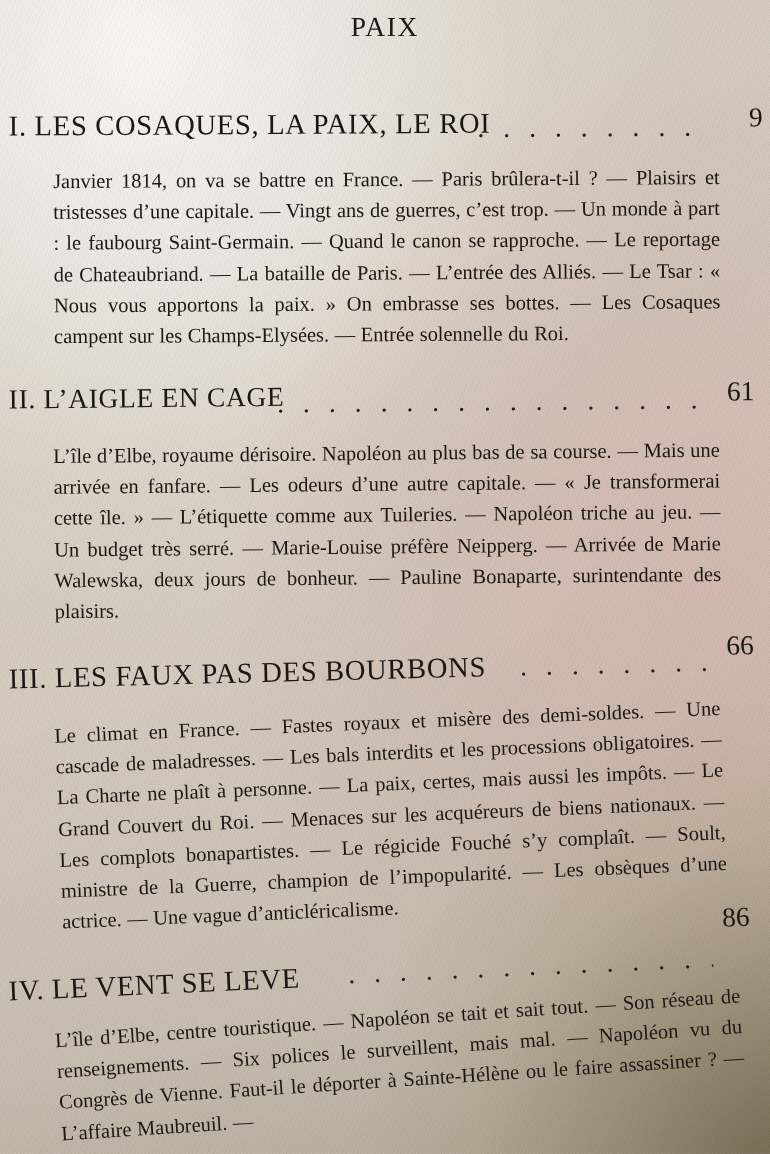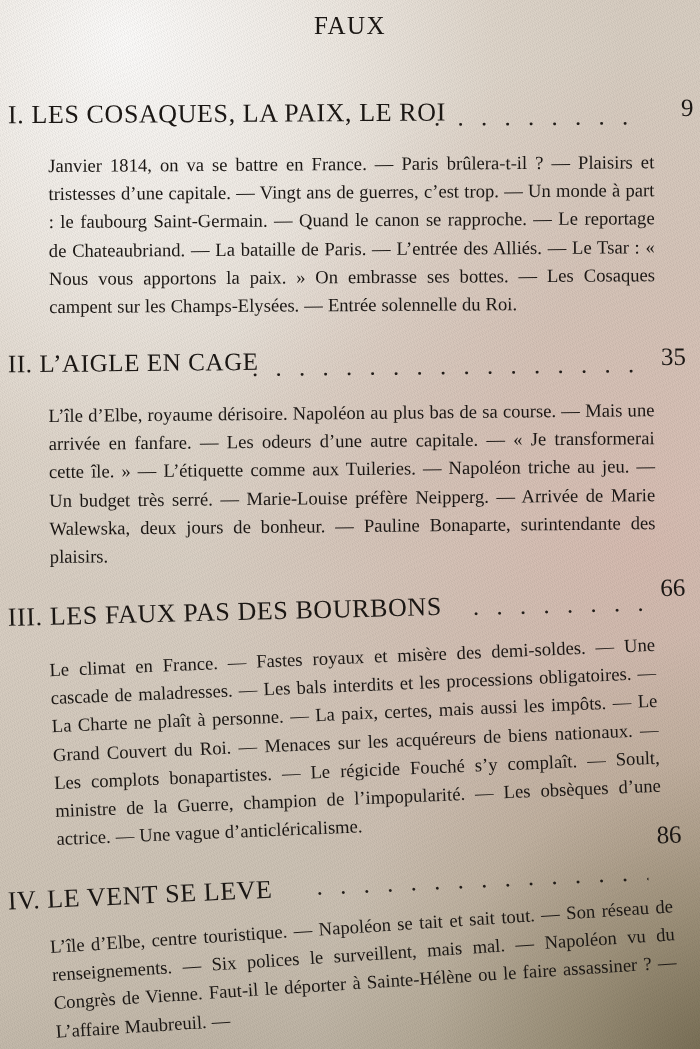--- a/index.html
+++ b/index.html
@@ -159,36 +159,36 @@
 
 <div id="page">
 
   <div id="light-top"></div>
   <div id="light-warm"></div>
   <div id="light-shadow"></div>
   <div id="grain"></div>
 
   <div id="content">
 
-    <div class="doc-title">FAUX</div>
+    <div class="doc-title">PAIX</div>
 
     <div class="chapter" id="chapter-1">
       <div class="ch-head">
         <span class="ch-title">I. LES COSAQUES, LA PAIX, LE ROI</span>
         <span class="ch-dots">. . . . . . . . . .</span>
         <span class="ch-page">9</span>
       </div>
       <div class="ch-desc">Janvier 1814, on va se battre en France. — Paris brûlera-t-il ? — Plaisirs et tristesses d’une capitale. — Vingt ans de guerres, c’est trop. — Un monde à part : le faubourg Saint-Germain. — Quand le canon se rapproche. — Le reportage de Chateaubriand. — La bataille de Paris. — L’entrée des Alliés. — Le Tsar : « Nous vous apportons la paix. » On embrasse ses bottes. — Les Cosaques campent sur les Champs-Elysées. — Entrée solennelle du Roi.</div>
     </div>
 
     <div class="chapter" id="chapter-2">
       <div class="ch-head">
         <span class="ch-title">II. L’AIGLE EN CAGE</span>
         <span class="ch-dots">. . . . . . . . . . . . . . . . . . .</span>
-        <span class="ch-page">35</span>
+        <span class="ch-page">61</span>
       </div>
       <div class="ch-desc">L’île d’Elbe, royaume dérisoire. Napoléon au plus bas de sa course. — Mais une arrivée en fanfare. — Les odeurs d’une autre capitale. — « Je transformerai cette île. » — L’étiquette comme aux Tuileries. — Napoléon triche au jeu. — Un budget très serré. — Marie-Louise préfère Neipperg. — Arrivée de Marie Walewska, deux jours de bonheur. — Pauline Bonaparte, surintendante des plaisirs.</div>
     </div>
 
     <div class="chapter" id="chapter-3">
       <div class="ch-head">
         <span class="ch-title">III. LES FAUX PAS DES BOURBONS</span>
         <span class="ch-dots">. . . . . . . . .</span>
         <span class="ch-page">66</span>
       </div>

